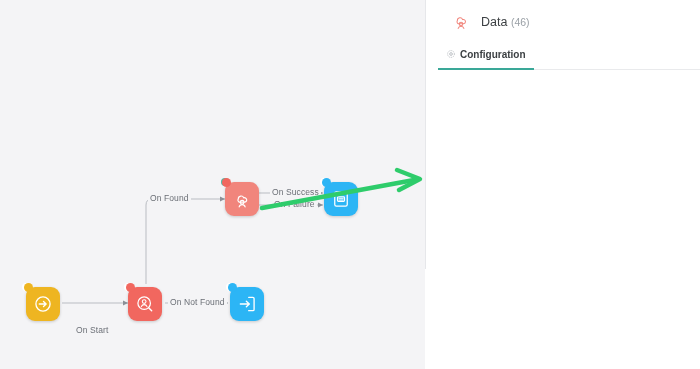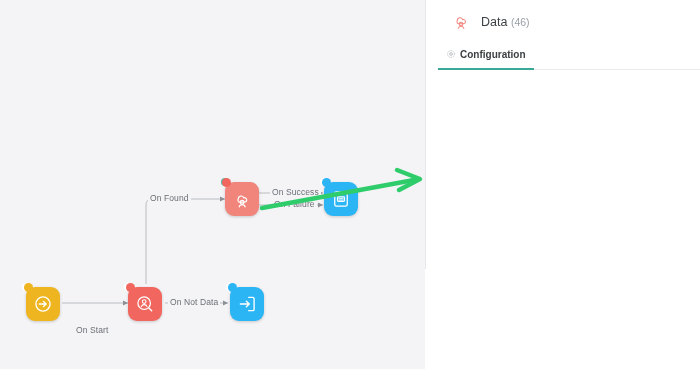--- a/index.html
+++ b/index.html
@@ -173,21 +173,21 @@
         <svg width="20" height="20" viewBox="0 0 24 24">
           <rect x="4.5" y="3.5" width="15" height="17" rx="2" fill="none" stroke="#fff" stroke-width="1.5"></rect>
           <rect x="7.8" y="9.5" width="8.4" height="5.4" rx="1" fill="none" stroke="#fff" stroke-width="1.4"></rect>
           <path d="M9.4 11.6 H14.6 M9.4 13.3 H14.6" stroke="#fff" stroke-width="1.1" stroke-linecap="round"></path>
         </svg>
       </div>
       <div class="port" style="background:#2cb5f5; right:-3px;"></div>
     </div>
 
     <div class="edge-label" style="left:74px; top:297px;margin-top:28px;">On Start</div>
-    <div class="edge-label" style="left:168px; top:297px;">On Not Data</div>
+    <div class="edge-label" style="left:168px; top:297px;">On Not Found</div>
     <div class="edge-label" style="left:148px; top:193px;">On Found</div>
     <div class="edge-label" style="left:270px; top:187px;">On Success</div>
     <div class="edge-label" style="left:272px; top:199px;">On Failure</div>
 
     <svg id="annot-arrow" width="425" height="369">
       <path d="M262,208 L414,180" stroke="#2ecc6b" stroke-width="4.5" fill="none" stroke-linecap="round"></path>
       <path d="M397,170 L420,179 L399,190" fill="none" stroke="#2ecc6b" stroke-width="4.5" stroke-linecap="round" stroke-linejoin="round"></path>
     </svg>
   </div>
 

